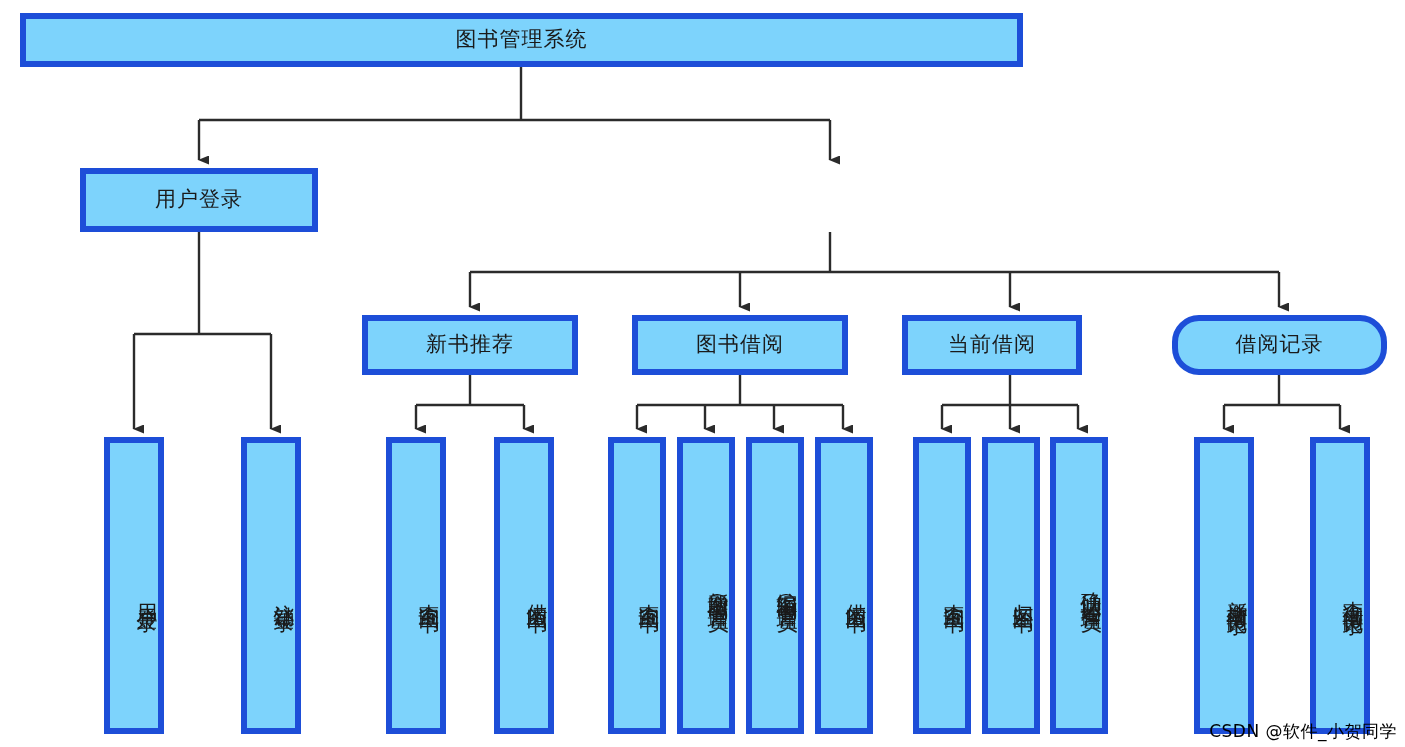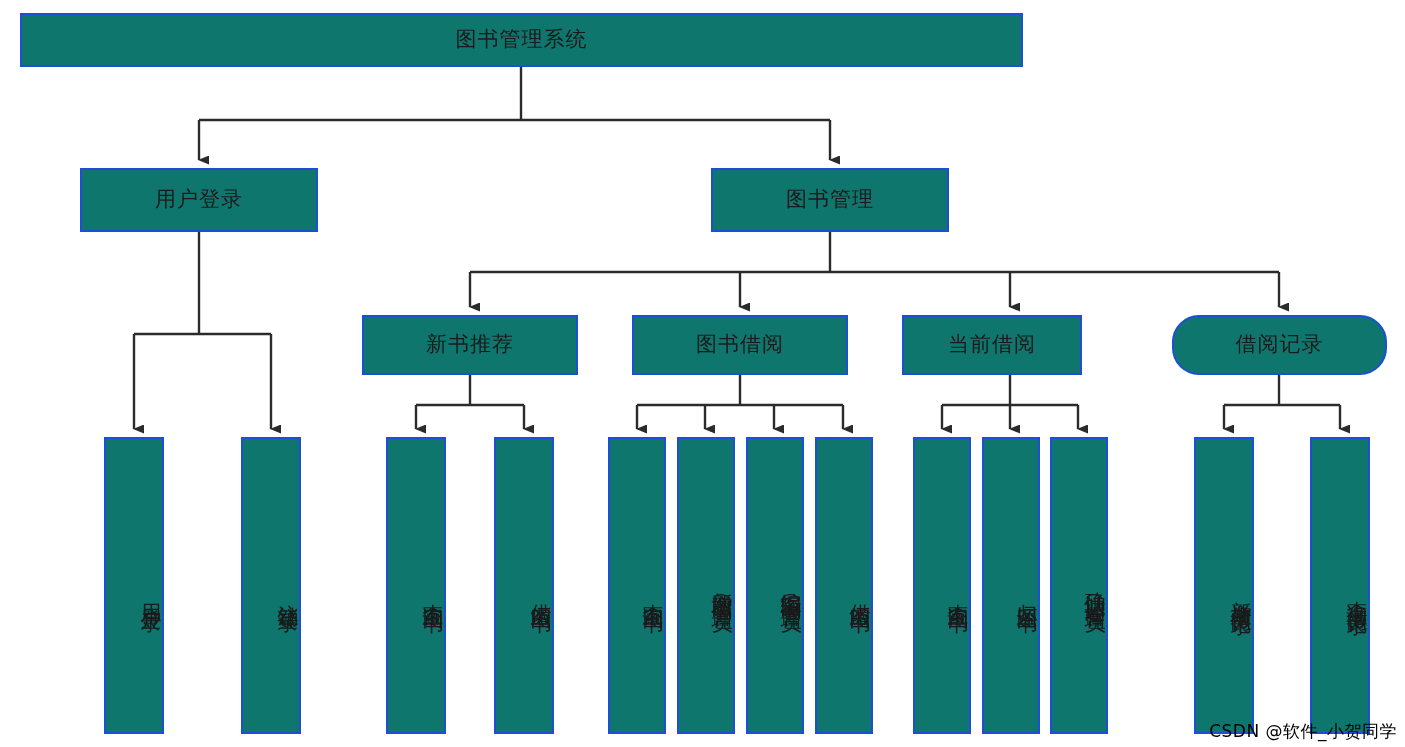--- a/index.html
+++ b/index.html
@@ -13,22 +13,22 @@
   #canvas {
     position: relative;
     width: 1405px;
     height: 747px;
     background: #ffffff;
     overflow: hidden;
   }
   .node {
     position: absolute;
     box-sizing: border-box;
-    border: 2px solid #1d4ed8;
-    background: #0f766e;
+    border: 6px solid #1d4ed8;
+    background: #7dd3fc;
     display: flex;
     align-items: center;
     justify-content: center;
     color: #1a1a1a;
   }
   .node.horiz {
     font-size: 21px;
     letter-spacing: 1px;
     line-height: 1.2;
   }
@@ -122,23 +122,20 @@
     <path class="lk" d="M1340,405 L1340,429" marker-end="url(#arr)"></path>
   </svg>
 
   <div class="node horiz" style="left:20px; top:13px; width:1003px; height:54px;">
     <span>图书管理系统</span>
   </div>
 
   <div class="node horiz" style="left:80px; top:168px; width:238px; height:64px;">
     <span>用户登录</span>
   </div>
-  <div class="node horiz" style="left:711px; top:168px; width:238px; height:64px;">
-    <span>图书管理</span>
-  </div>
 
   <div class="node horiz" style="left:362px; top:315px; width:216px; height:60px;">
     <span>新书推荐</span>
   </div>
   <div class="node horiz" style="left:632px; top:315px; width:216px; height:60px;">
     <span>图书借阅</span>
   </div>
   <div class="node horiz" style="left:902px; top:315px; width:180px; height:60px;">
     <span>当前借阅</span>
   </div>

